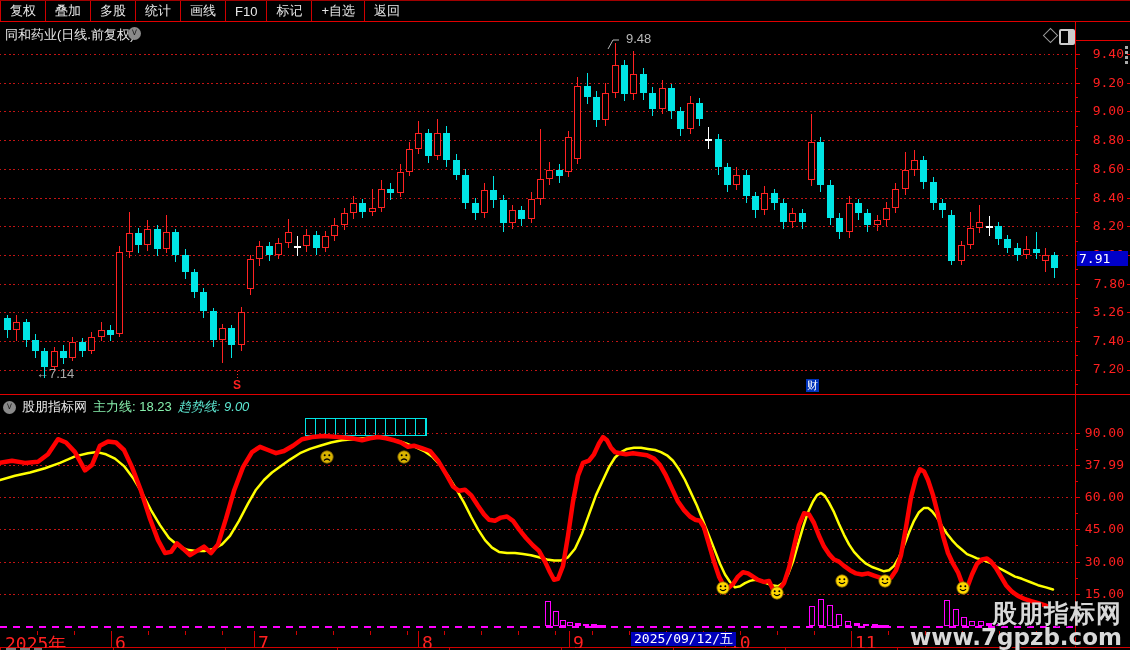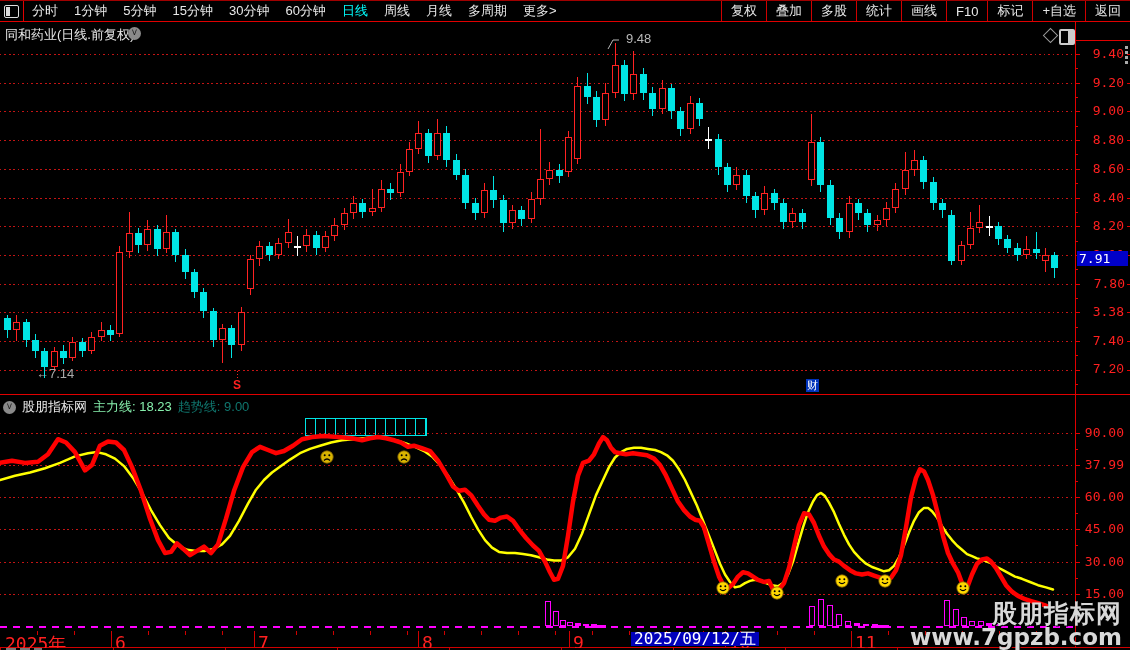--- a/index.html
+++ b/index.html
@@ -42,53 +42,35 @@
   .hatch-box{position:absolute;border:1px solid #00e5e5;background-image:repeating-linear-gradient(90deg,transparent 0 9px,#00e5e5 9px 10px);z-index:2;}
   .zero-dash{position:absolute;height:2px;background-image:repeating-linear-gradient(90deg,#ff00ff 0 7px,transparent 7px 13px);z-index:2;}
   .vol-bar{position:absolute;width:6px;border:1px solid #ff00ff;box-sizing:border-box;z-index:2;}
   .smiley{position:absolute;width:14px;height:14px;z-index:5;}
   .thick-dash{position:absolute;height:3px;background:#ff00ff;z-index:2;}
   
   .time-axis{position:absolute;left:0;top:631px;width:1130px;height:17px;border-bottom:1px solid #d00000;box-sizing:border-box;}
   .month-sep{position:absolute;top:0;width:1px;height:17px;background:#d00000;}
   .minor-tick{position:absolute;top:0;width:1px;height:4px;background:#d00000;}
   .taxis-label{position:absolute;top:1px;color:#ff2020;font-size:18px;font-family:"DejaVu Sans Mono",monospace;white-space:nowrap;}
-  .date-badge{position:absolute;top:1px;background:#0000bb;color:#fff;font-size:16px;line-height:14px;padding:0 3px;font-family:"DejaVu Sans Mono",monospace;white-space:nowrap;z-index:3;}
+  .date-badge{position:absolute;top:1px;background:#0000bb;color:#fff;font-size:13px;line-height:14px;padding:0 3px;font-family:"DejaVu Sans Mono",monospace;white-space:nowrap;z-index:3;}
   .bottom-strip{position:absolute;left:0;top:648px;width:1130px;height:2px;overflow:hidden;background:#000;}
   .bottom-strip i{position:absolute;top:0;width:1px;height:2px;background:#c00000;}
   .bottom-strip b{position:absolute;top:0;height:2px;background:#777;}
   
   .watermark{position:absolute;right:8px;bottom:1px;text-align:right;z-index:9;color:#d8d8d8;font-weight:bold;line-height:1.0;text-shadow:1px 1px 0 #000;}
   .wm1{font-size:25px;letter-spacing:1px;}
   .wm2{font-size:23px;font-family:"DejaVu Sans",sans-serif;}
 </style>
 </head>
 <body>
 
 <div id="screen">
 
   <div class="menubar">
-    <div class="menu-left">
-      <div class="menu-iconbox">
-          <span class="winicon"></span>
-        </div>
-      <div id="menuLeft" style="display:flex;height:100%;">
-          <div class="mitem">分时</div>
-          <div class="mitem">1分钟</div>
-          <div class="mitem">5分钟</div>
-          <div class="mitem">15分钟</div>
-          <div class="mitem">30分钟</div>
-          <div class="mitem">60分钟</div>
-          <div class="mitem active">日线</div>
-          <div class="mitem">周线</div>
-          <div class="mitem">月线</div>
-          <div class="mitem">多周期</div>
-          <div class="mitem">更多&gt;</div>
-        </div>
-    </div>
     <div class="menu-right">
       <div id="menuRight" style="display:flex;height:100%;">
           <div class="ritem">复权</div>
           <div class="ritem">叠加</div>
           <div class="ritem">多股</div>
           <div class="ritem">统计</div>
           <div class="ritem">画线</div>
           <div class="ritem">F10</div>
           <div class="ritem">标记</div>
           <div class="ritem">+自选</div>
@@ -436,21 +418,21 @@
             <circle cx="7" cy="7" r="6.2" fill="#ffd800" stroke="#806000" stroke-width="0.8"></circle>
             <circle cx="4.7" cy="5.2" r="1" fill="#000"></circle>
             <circle cx="9.3" cy="5.2" r="1" fill="#000"></circle>
             <path d="M4 8.2 Q7 11.2 10 8.2" fill="none" stroke="#000" stroke-width="1.2"></path>
           </svg></div>
       </div>
     <div class="ind-header">
       <span class="chev-circle" style="position:static;">˅</span>
       <span style="color:#e8e8e8;">股朋指标网</span>
       <span style="color:#86efac;"><span>主力线:</span> <span>18.23</span></span>
-      <span style="color:#0f766e;"><span>趋势线:</span> <span>9.00</span></span>
+      <span style="color:#5eead4;font-style:italic;"><span>趋势线:</span> <span>9.00</span></span>
     </div>
   </div>
 
   <div class="sep-line" style="top:394px;"></div>
   <div class="vline-axis"></div>
   <div class="sep-line" style="top:40px;left:1075px;width:55px;"></div>
 
   <div id="rightAxis">
     <div class="price-badge" style="left:1077px;top:251px;">7.91</div>
     <div class="grip-dots" style="left:1125px;top:44px;">
@@ -488,21 +470,21 @@
       <div class="tick" style="left: 1075px; top: 240.55px; width: 3px;"></div>
       <div class="tick" style="left: 1127px; top: 226.2px; width: 3px;"></div>
       <div class="axis-label" style="top: 246.9px; right: 6px; left: auto;">8.00</div>
       <div class="tick" style="left: 1075px; top: 254.9px; width: 5px;"></div>
       <div class="tick" style="left: 1075px; top: 269.25px; width: 3px;"></div>
       <div class="tick" style="left: 1127px; top: 254.9px; width: 3px;"></div>
       <div class="axis-label" style="top: 275.6px; right: 5px; left: auto;">7.80</div>
       <div class="tick" style="left: 1075px; top: 283.6px; width: 5px;"></div>
       <div class="tick" style="left: 1075px; top: 297.95px; width: 3px;"></div>
       <div class="tick" style="left: 1127px; top: 283.6px; width: 3px;"></div>
-      <div class="axis-label" style="top: 304.3px; right: 6px; left: auto;">3.38</div>
+      <div class="axis-label" style="top: 304.3px; right: 6px; left: auto;">3.26</div>
       <div class="tick" style="left: 1075px; top: 312.3px; width: 5px;"></div>
       <div class="tick" style="left: 1075px; top: 326.65px; width: 3px;"></div>
       <div class="tick" style="left: 1127px; top: 312.3px; width: 3px;"></div>
       <div class="axis-label" style="top: 333px; right: 6px; left: auto;">7.40</div>
       <div class="tick" style="left: 1075px; top: 341px; width: 5px;"></div>
       <div class="tick" style="left: 1075px; top: 355.35px; width: 3px;"></div>
       <div class="tick" style="left: 1127px; top: 341px; width: 3px;"></div>
       <div class="axis-label" style="top: 361.7px; right: 6px; left: auto; font-family: Liberation Mono, monospace;">7.20</div>
       <div class="tick" style="left: 1075px; top: 369.7px; width: 5px;"></div>
       <div class="tick" style="left: 1075px; top: 384.05px; width: 3px;"></div>

